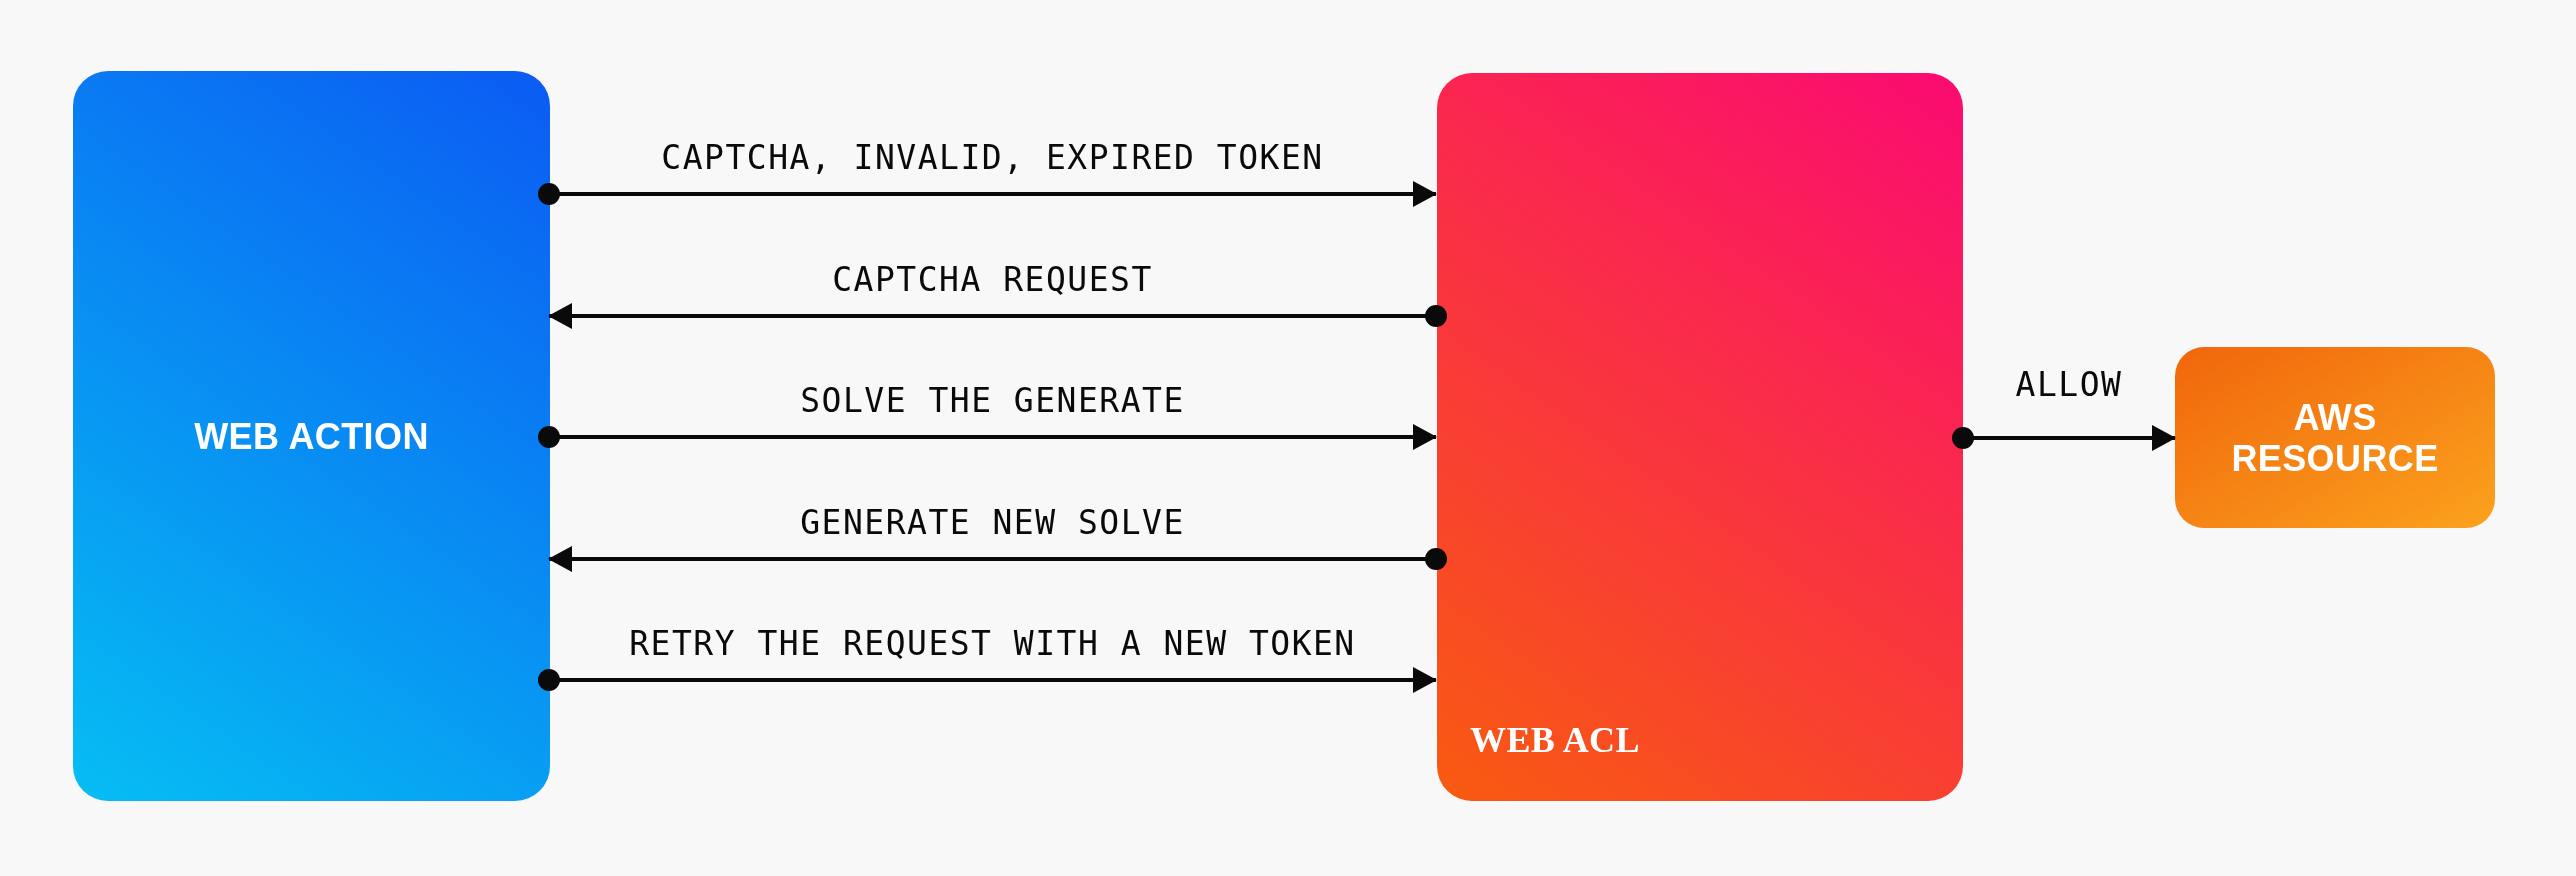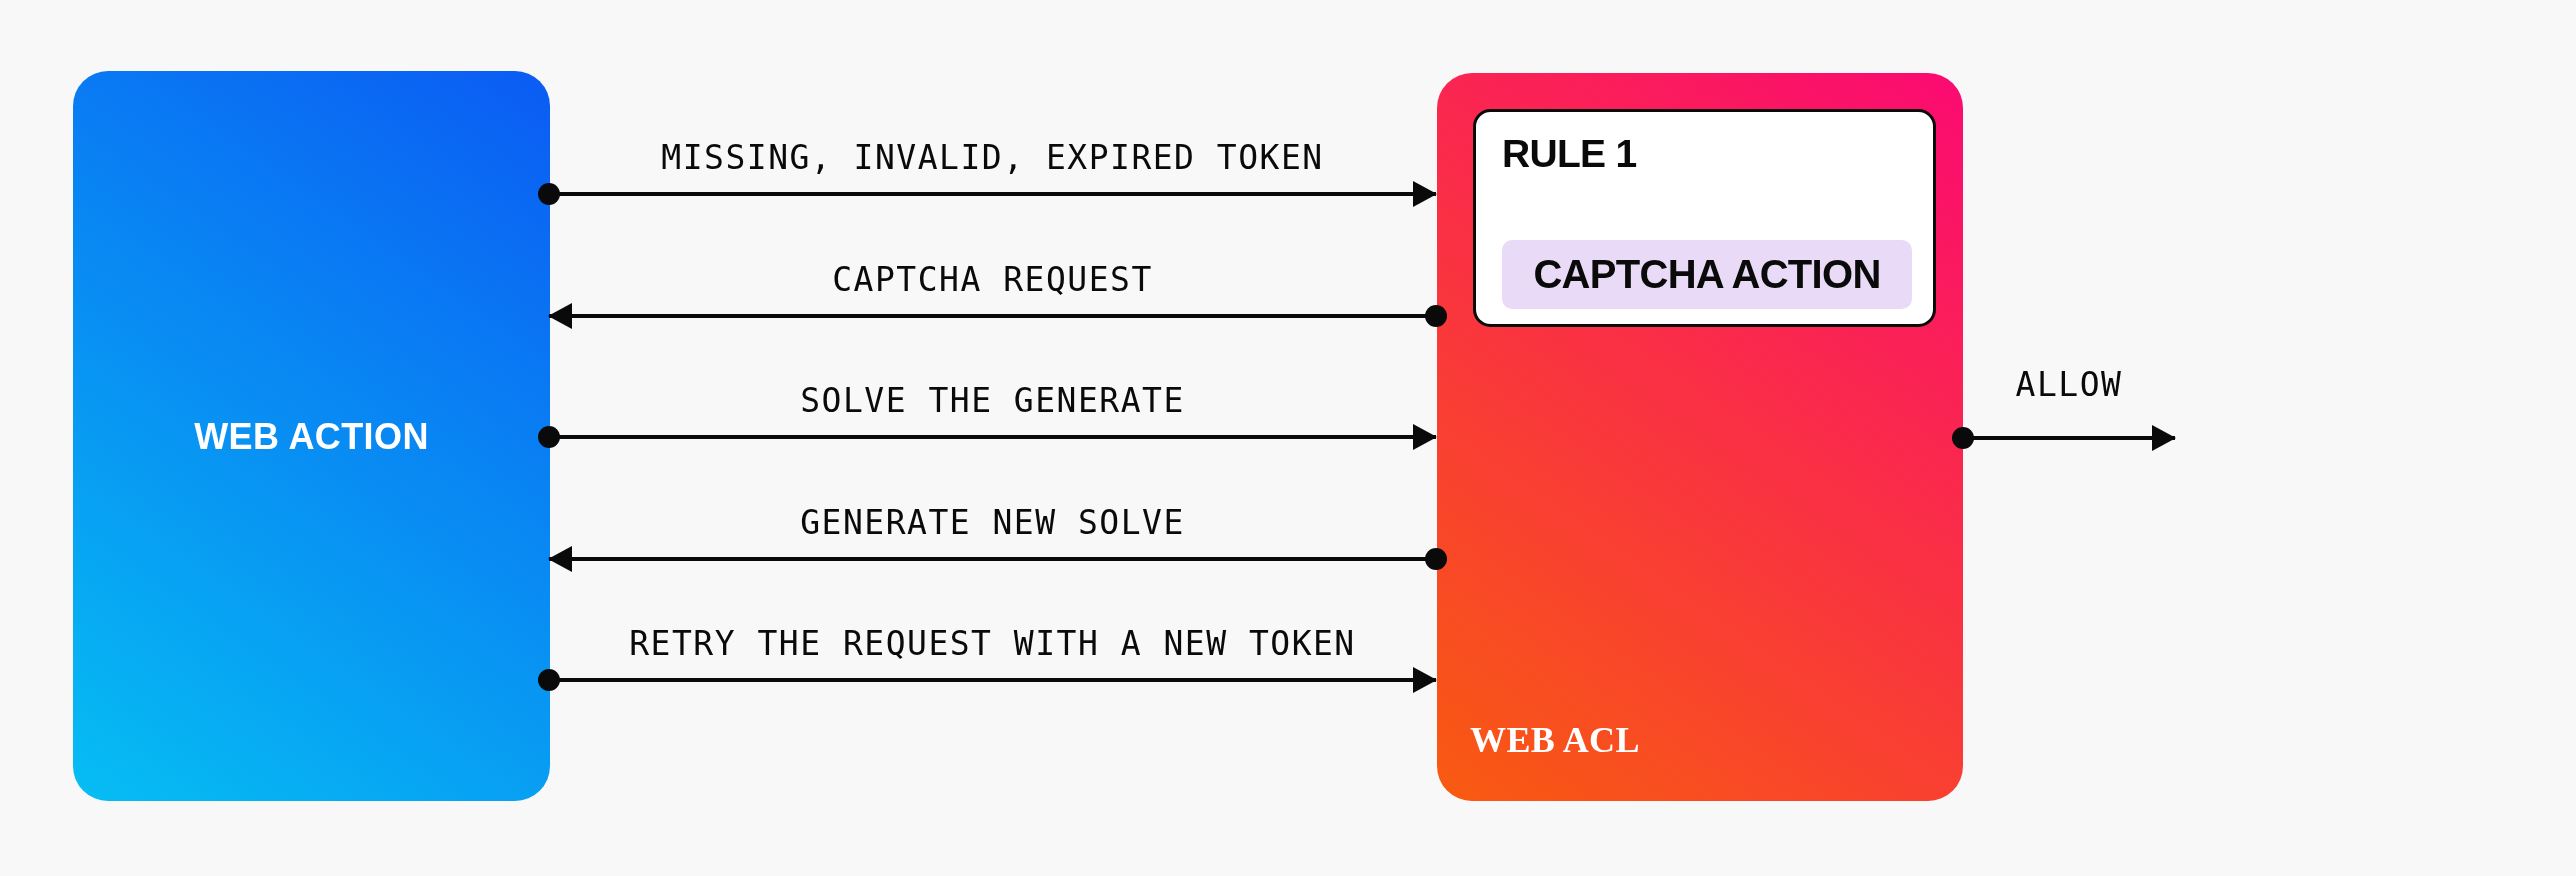--- a/index.html
+++ b/index.html
@@ -129,33 +129,31 @@
 </head>
 <body>
 
 <div class="canvas" style="background: rgb(248, 248, 248);">
 
   <div class="node web-request" id="web-request-box" style="background: linear-gradient(215deg, rgb(11, 91, 243) 0%, rgb(6, 190, 243) 100%);">
     <div class="node-title">WEB ACTION</div>
   </div>
 
   <div class="node web-acl" id="web-acl-box" style="background: linear-gradient(215deg, rgb(251, 10, 114) 0%, rgb(248, 91, 16) 100%);">
-    <div class="rule-card" id="rule-card">
-      <div class="rule-title">RULE 1</div>
-      <div class="action-badge" id="action-badge" style="background: rgb(233, 219, 247);">
-        <div class="action-badge-label">CAPTCHA ACTION</div>
-      </div>
-    </div>
     <div class="node-title acl-title">WEB ACL</div>
   </div>
 
+  <div class="node aws-resource" id="aws-resource-box" style="background: linear-gradient(150deg, rgb(241, 102, 12) 0%, rgb(251, 162, 29) 100%);">
+    <div class="node-title">AWS</div>
+    <div class="node-title">RESOURCE</div>
+  </div>
 
   <div id="arrows">
       <div class="msg m-right" style="left: 549px; width: 887px; top: 183px;">
-        <div class="msg-label">MISSING, INVALID, EXPIRED TOKEN</div>
+        <div class="msg-label">CAPTCHA, INVALID, EXPIRED TOKEN</div>
         <div class="line"></div>
         <div class="dot"></div>
         <div class="head"></div>
       </div>
       <div class="msg m-left" style="left: 549px; width: 887px; top: 305px;">
         <div class="msg-label">CAPTCHA REQUEST</div>
         <div class="line"></div>
         <div class="dot"></div>
         <div class="head"></div>
       </div>

